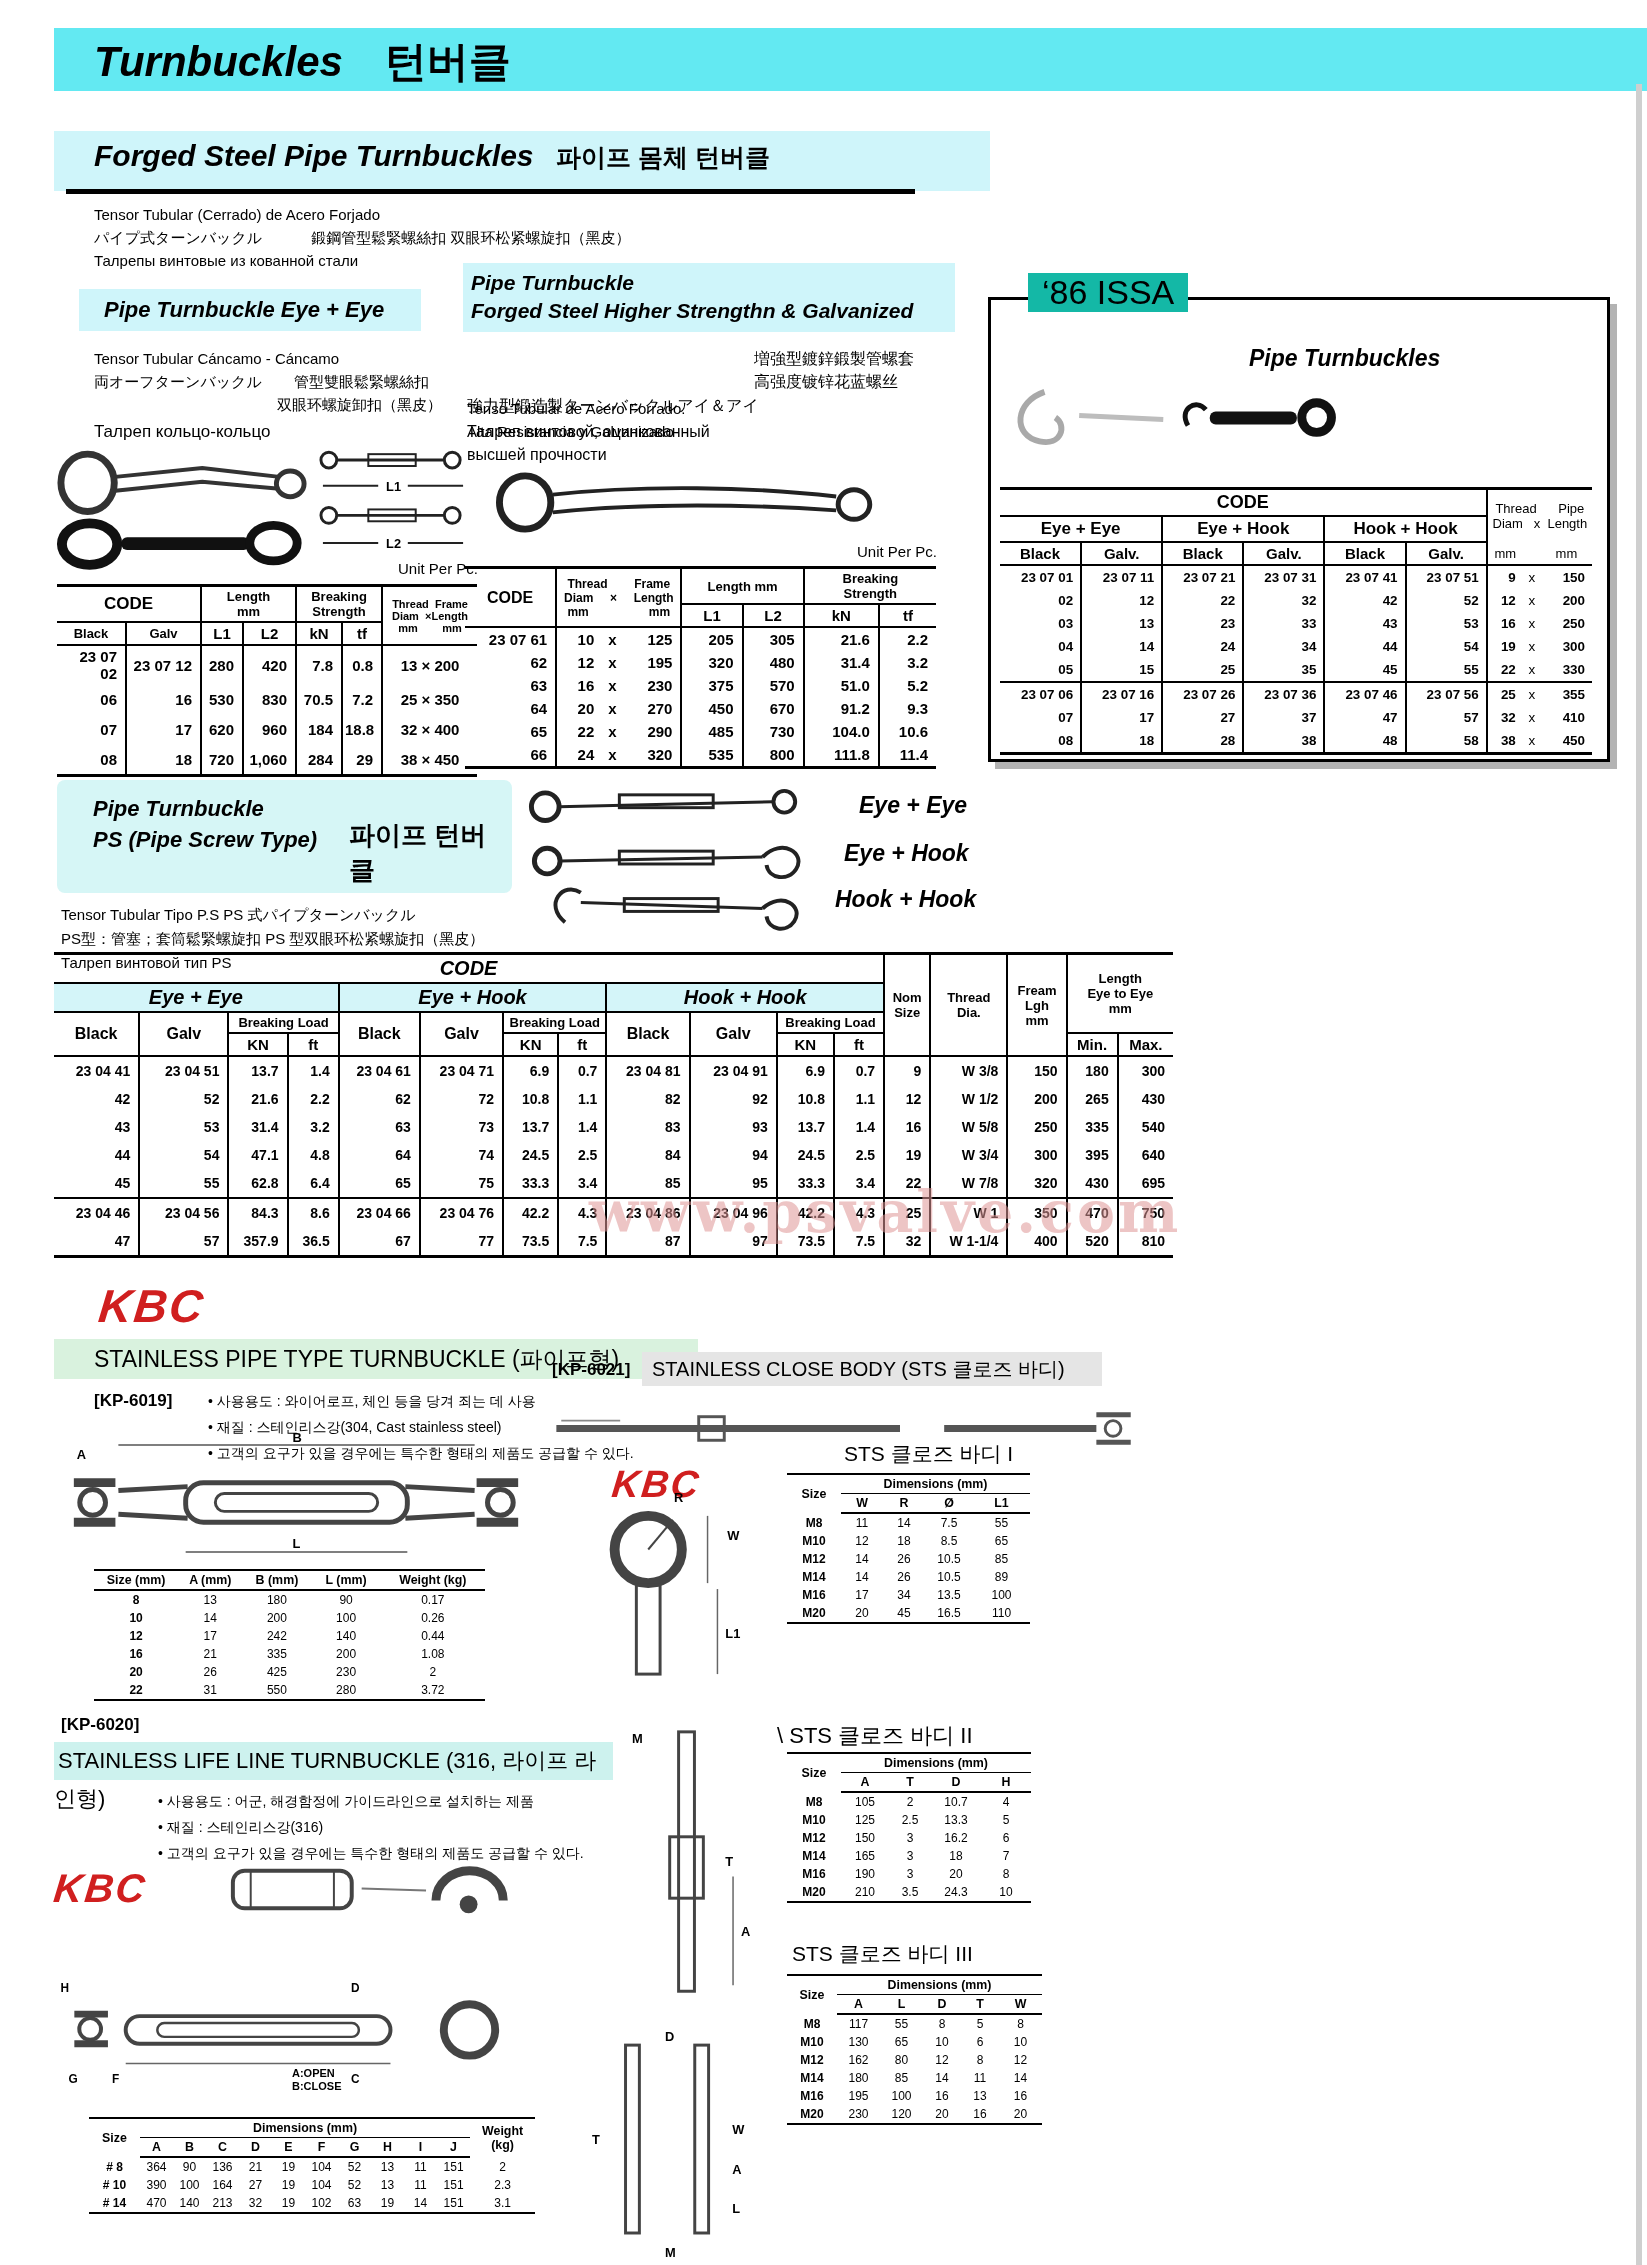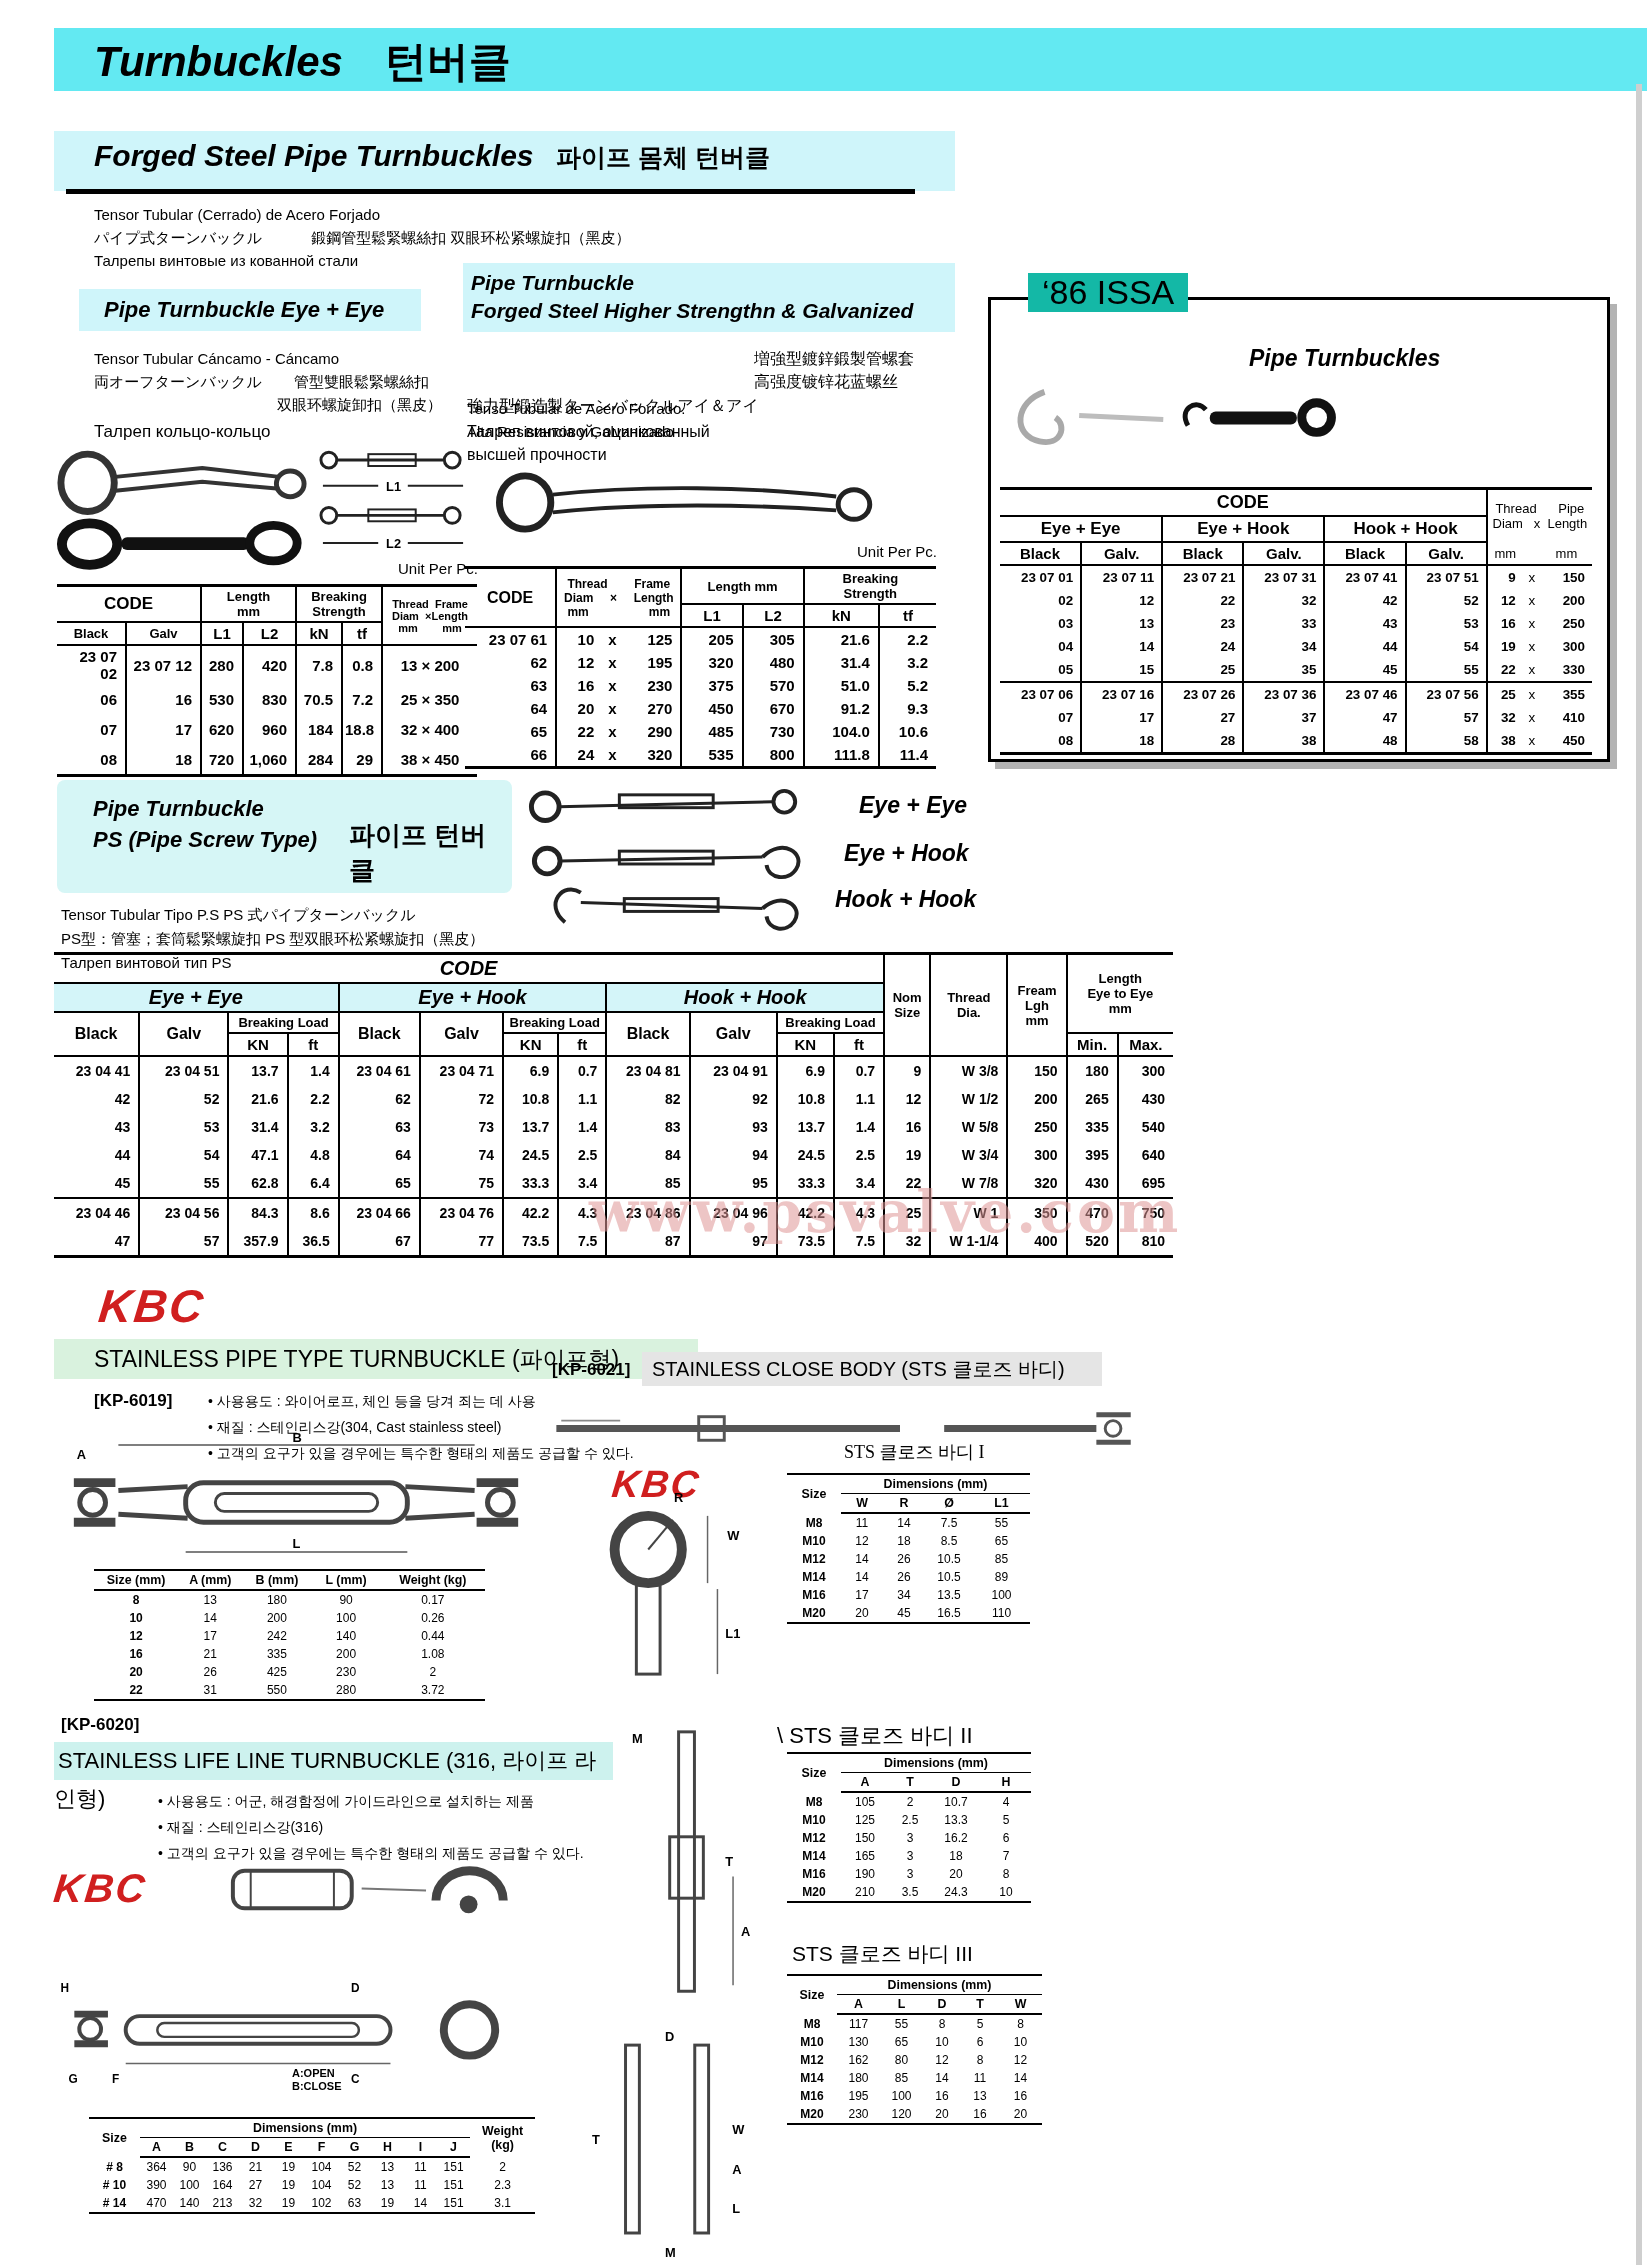--- a/index.html
+++ b/index.html
@@ -84,21 +84,21 @@
 
 <div class="page">
 
   <div class="abs band-title" style="left:54px;top:28px;width:1593px;height:63px;">
     <span class="abs it" style="left:40px;top:6px;font-size:42px;">
       <span>Turnbuckles</span>
       <span style="margin-left:30px;font-style:normal;">턴버클</span>
     </span>
   </div>
 
-  <div class="abs cyan" style="left:54px;top:131px;width:901px;height:60px;">
+  <div class="abs cyan" style="left:54px;top:131px;width:901px;height:60px;padding-left:35px;">
     <span class="abs" style="left:40px;top:8px;">
       <span class="it" style="font-size:30px;">Forged Steel Pipe Turnbuckles</span>
       <span style="font-size:25px;font-weight:bold;margin-left:18px;">파이프 몸체 턴버클</span>
     </span>
   </div>
   <div class="abs" style="left:66px;top:189px;width:849px;height:5px;background:#000;"></div>
 
   <div class="abs desc" style="left:94px;top:203px;">
     <div>Tensor Tubular (Cerrado) de Acero Forjado</div>
     <div>
@@ -965,21 +965,21 @@
     <text x="82" y="16" font-size="13" font-weight="bold">D</text>
     <rect x="42" y="20" width="14" height="190" fill="none" stroke="#444" stroke-width="3"></rect>
     <rect x="112" y="20" width="14" height="190" fill="none" stroke="#444" stroke-width="3"></rect>
     <text x="8" y="120" font-size="13" font-weight="bold">T</text>
     <text x="150" y="110" font-size="13" font-weight="bold">W</text>
     <text x="150" y="150" font-size="13" font-weight="bold">A</text>
     <text x="150" y="190" font-size="13" font-weight="bold">L</text>
     <text x="82" y="234" font-size="13" font-weight="bold">M</text>
   </svg>
 
-  <div class="abs" style="left:844px;top:1440px;font-size:18px;font-family:Liberation Serif, serif;">STS 클로즈 바디 I</div>
+  <div class="abs" style="left:844px;top:1440px;font-size:21px;">STS 클로즈 바디 I</div>
   <table class="abs cat-table tmin" style="left:787px;top:1473px;width:243px;">
     <colgroup>
         <col style="width:54px">
         <col style="width:42px">
         <col style="width:42px">
         <col style="width:48px">
         <col style="width:57px">
       </colgroup>
     <thead>
       <tr>

